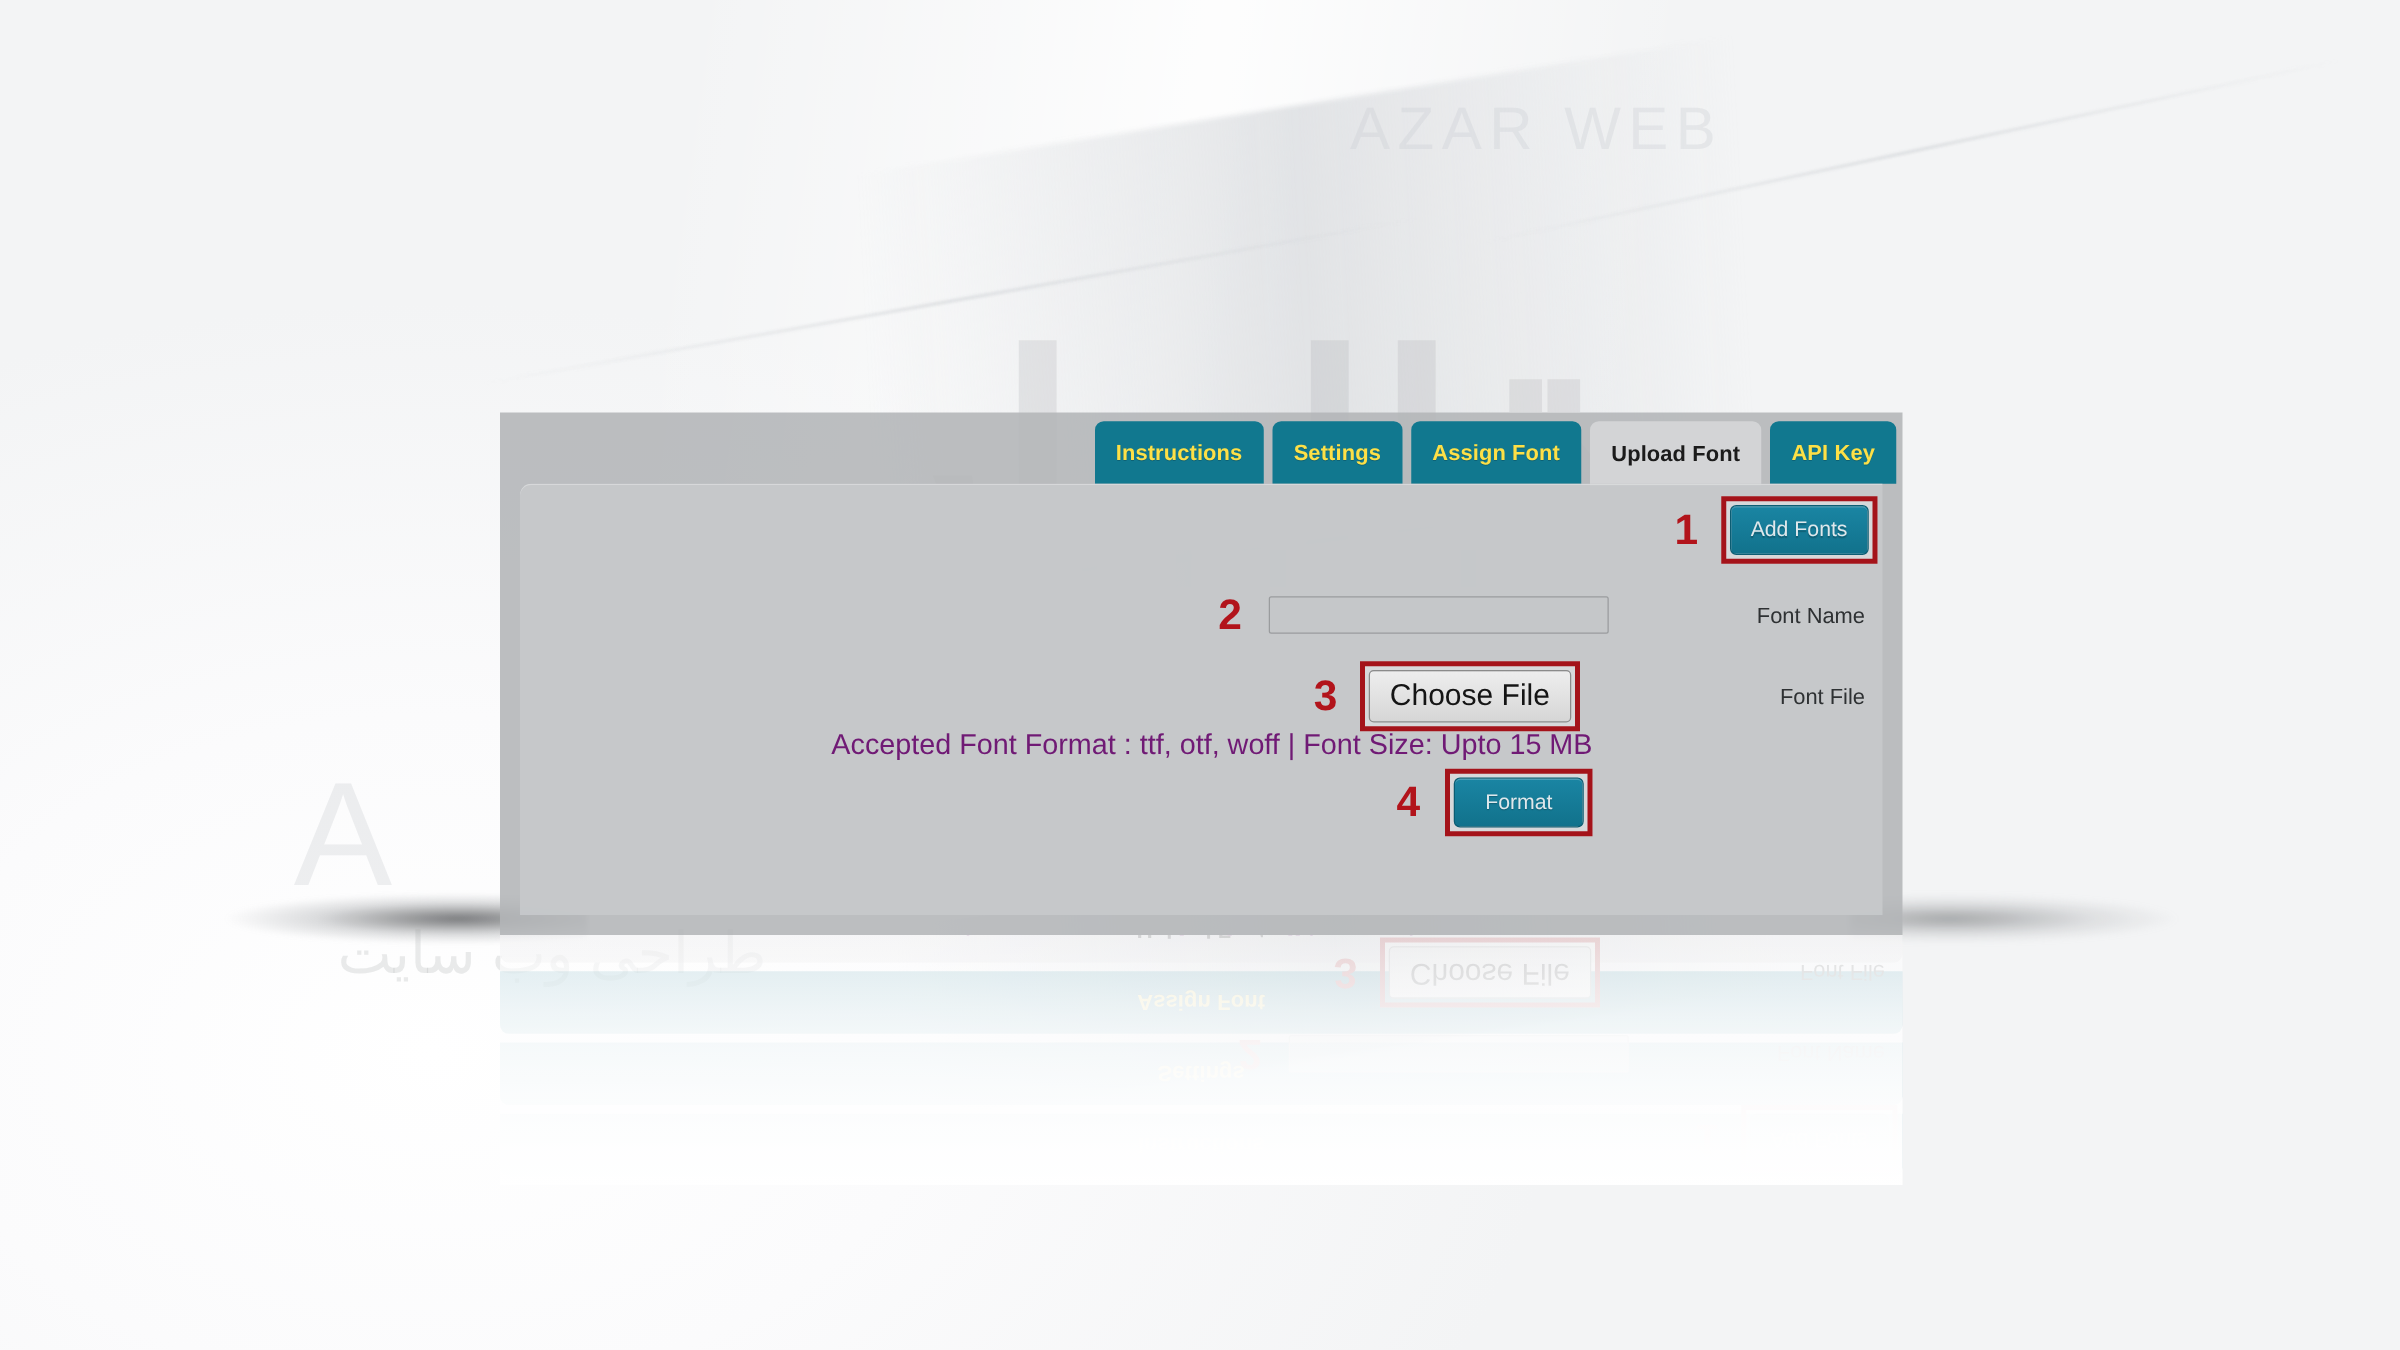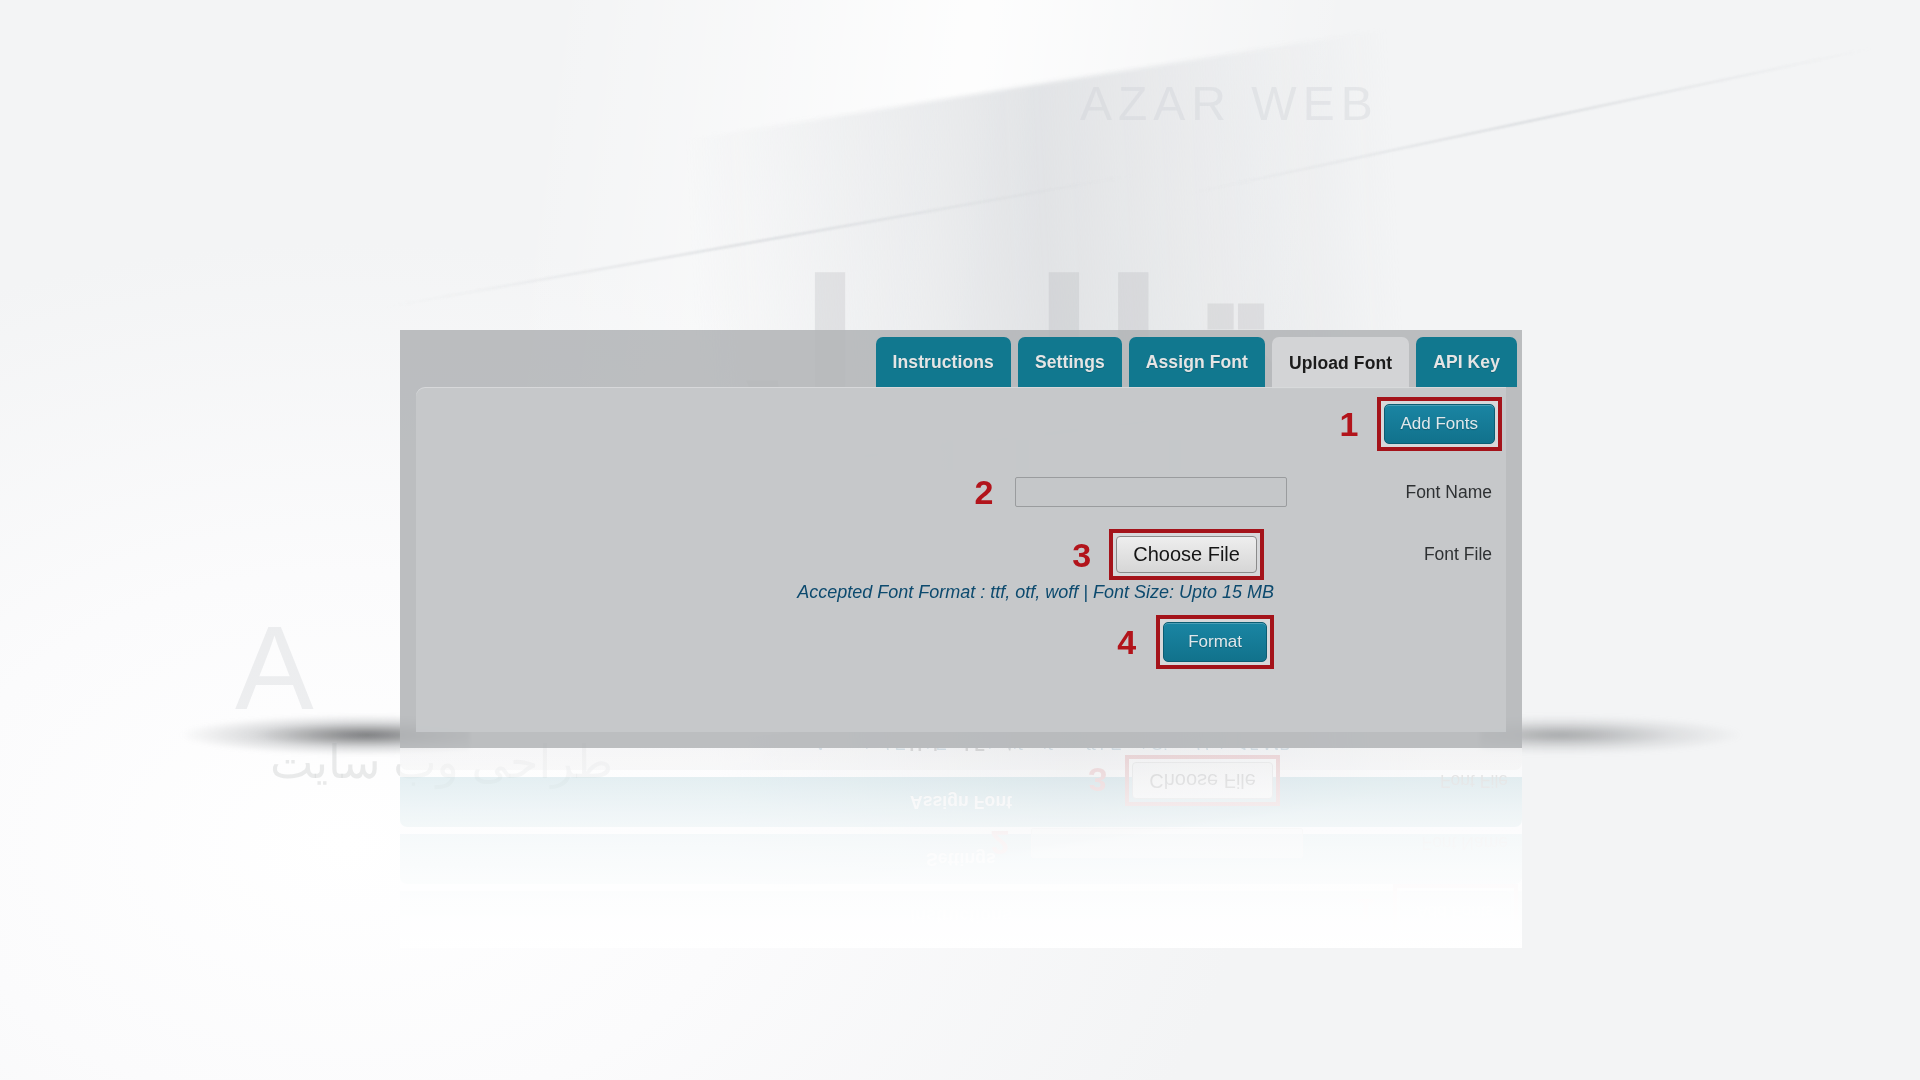--- a/index.html
+++ b/index.html
@@ -141,21 +141,21 @@
     padding-right: 5px;
     box-sizing: border-box;
     gap: 7px;
   }
   .tab {
     min-width: 96px;
     height: 50px;
     margin-top: 7px;
     border-radius: 7px 7px 0 0;
     background: #11788f;
-    color: #e5e5e5;
+    color: #fde047;
     font-size: 17.5px;
     font-weight: 700;
     display: flex;
     align-items: center;
     justify-content: center;
     padding: 0 17px;
     box-sizing: border-box;
     letter-spacing: .1px;
     text-shadow: 0 1px 0 rgba(0,0,0,.18);
     cursor: pointer;
@@ -224,21 +224,21 @@
     white-space: nowrap;
     box-shadow: inset 0 1px 0 rgba(255,255,255,.22);
     text-shadow: 0 1px 1px rgba(0,0,0,.25);
   }
 
   .btn-file {
     background: linear-gradient(180deg, #eeeeee 0%, #d6d6d6 100%);
     border: 1px solid #8b8b8b;
     border-radius: 4px;
     color: #151515;
-    font-size: 20px;
+    font-size: 24px;
     padding: 6px 16px;
     cursor: pointer;
     white-space: nowrap;
     font-weight: 400;
   }
 
   .text-input {
     width: 272px;
     height: 30px;
     background: rgba(196,198,200,.55);
@@ -246,23 +246,22 @@
     border-radius: 2px;
     outline: none;
     font-size: 15px;
     padding: 0 6px;
     box-sizing: border-box;
     color: #222;
   }
 
   .hint {
     position: absolute;
-    font-size: 18px;
-    font-style: italic;
-    color: #0c4a6e;
+    font-size: 23px;
+    color: #701a75;
     white-space: nowrap;
   }
   .confirm {
     position: absolute;
     font-size: 18px;
     color: #1d1f21;
     white-space: nowrap;
   }
 
   

